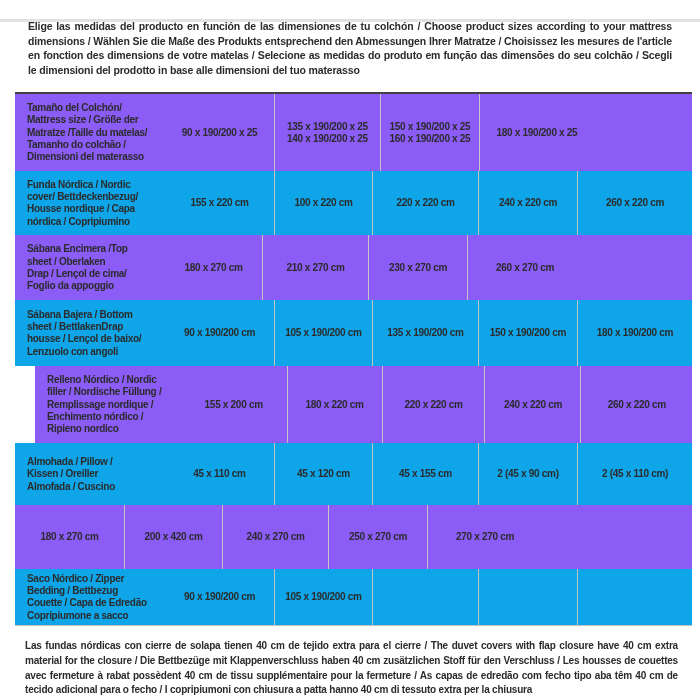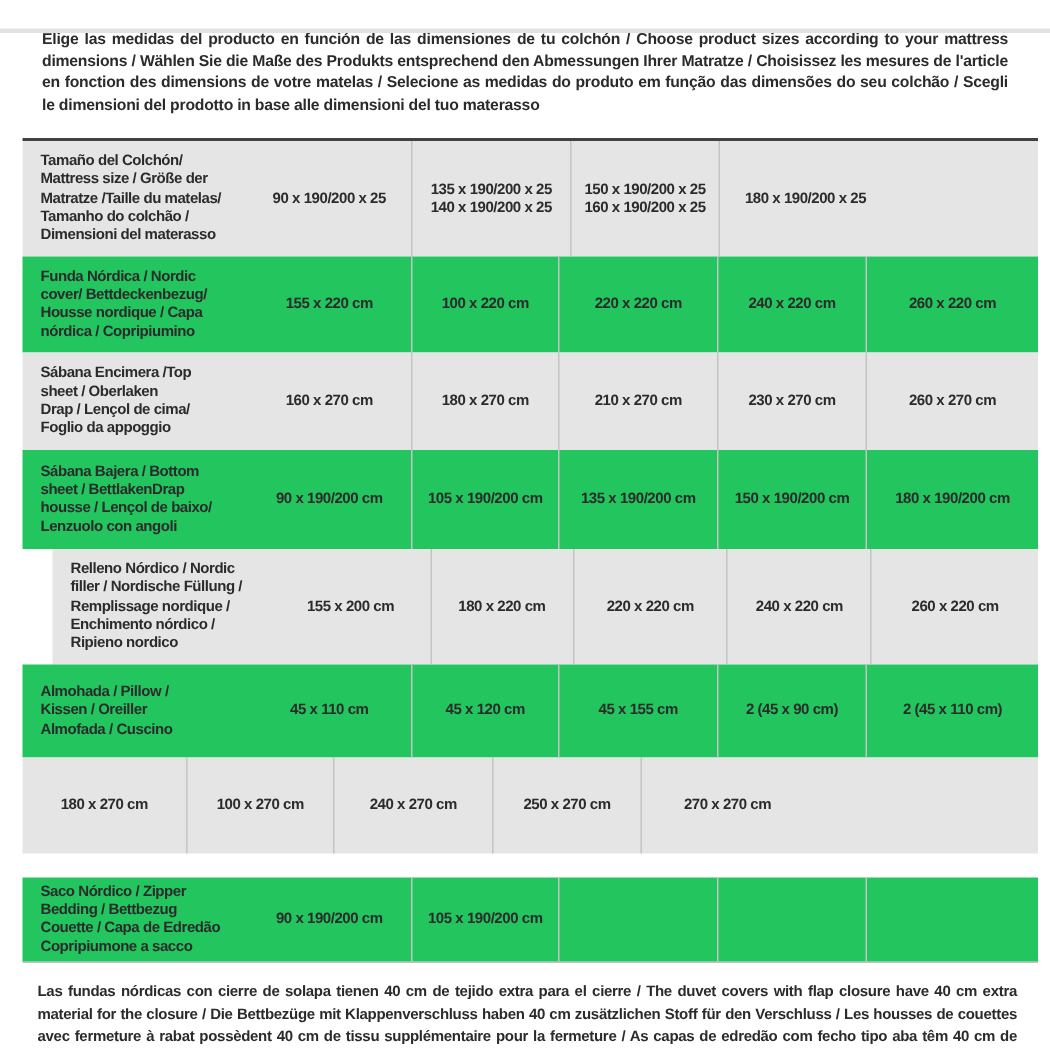--- a/index.html
+++ b/index.html
@@ -22,30 +22,30 @@
     line-height: 14.6px;
     letter-spacing: -0.15px;
     text-align: justify;
     text-align-last: left;
   }
   .size-table {
     margin: 8px 8px 0 15px;
     border-top: 2px solid #414141;
     border-bottom: 1px solid #c0c0c0;
   }
-  .t-row { display: flex; align-items: stretch; background: #22c55e; }
-  .t-row.shaded { background: #e5e5e5; }
+  .t-row { display: flex; align-items: stretch; background: #0ea5e9; }
+  .t-row.shaded { background: #8b5cf6; }
   .t-row:nth-child(1) { min-height: 77px; }
   .t-row:nth-child(2) { min-height: 64px; }
   .t-row:nth-child(3) { min-height: 65px; }
   .t-row:nth-child(4) { min-height: 66px; justify-content: space-between; }
   .t-row:nth-child(5) { min-height: 77px; margin-left: 20px; }
   .t-row:nth-child(6) { min-height: 62px; }
   .t-row:nth-child(7) { min-height: 64px; }
-  .t-row:nth-child(8) { min-height: 56px; margin-top: 16px; }
+  .t-row:nth-child(8) { min-height: 56px; }
   .cell {
     display: flex; flex-direction: column; justify-content: center;
     box-sizing: border-box;
     font-size: 10px;
     line-height: 12.3px;
     letter-spacing: -0.3px;
     white-space: pre-line;
   }
   .label { width: 150px; padding-left: 12px; text-align: left; }
   .v  { text-align: center; }
@@ -95,21 +95,20 @@
     <div class="cell v v2">100 x 220 cm</div>
     <div class="cell v v3">220 x 220 cm</div>
     <div class="cell v v4">240 x 220 cm</div>
     <div class="cell v v5">260 x 220 cm</div>
   </div>
       <div class="t-row shaded">
     <div class="cell label">Sábana Encimera /Top
 sheet / Oberlaken
 Drap / Lençol de cima/
 Foglio da appoggio</div>
-    <div class="cell v v1">160 x 270 cm</div>
     <div class="cell v v2">180 x 270 cm</div>
     <div class="cell v v3">210 x 270 cm</div>
     <div class="cell v v4">230 x 270 cm</div>
     <div class="cell v v5">260 x 270 cm</div>
   </div>
       <div class="t-row">
     <div class="cell label">Sábana Bajera / Bottom
 sheet / BettlakenDrap
 housse / Lençol de baixo/
 Lenzuolo con angoli</div>
@@ -136,21 +135,21 @@
 Kissen / Oreiller
 Almofada / Cuscino</div>
     <div class="cell v v1">45 x 110 cm</div>
     <div class="cell v v2">45 x 120 cm</div>
     <div class="cell v v3">45 x 155 cm</div>
     <div class="cell v v4">2 (45 x 90 cm)</div>
     <div class="cell v v5">2 (45 x 110 cm)</div>
   </div>
       <div class="t-row shaded">
     <div class="cell v v1">180 x 270 cm</div>
-    <div class="cell v v2">100 x 270 cm</div>
+    <div class="cell v v2">200 x 420 cm</div>
     <div class="cell v v3">240 x 270 cm</div>
     <div class="cell v v4">250 x 270 cm</div>
     <div class="cell v v5">270 x 270 cm</div>
   </div>
       <div class="t-row">
     <div class="cell label">Saco Nórdico / Zipper
 Bedding / Bettbezug
 Couette  / Capa de Edredão
 Copripiumone a sacco</div>
     <div class="cell v v1">90 x 190/200 cm</div>

